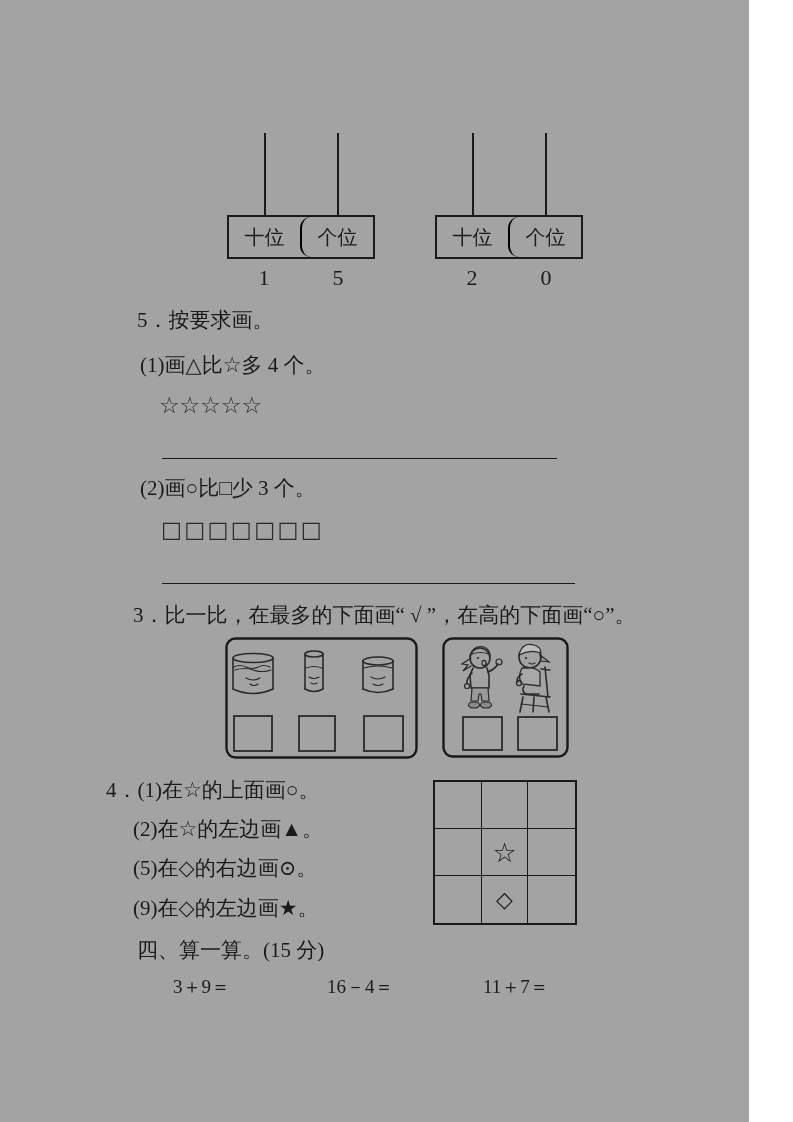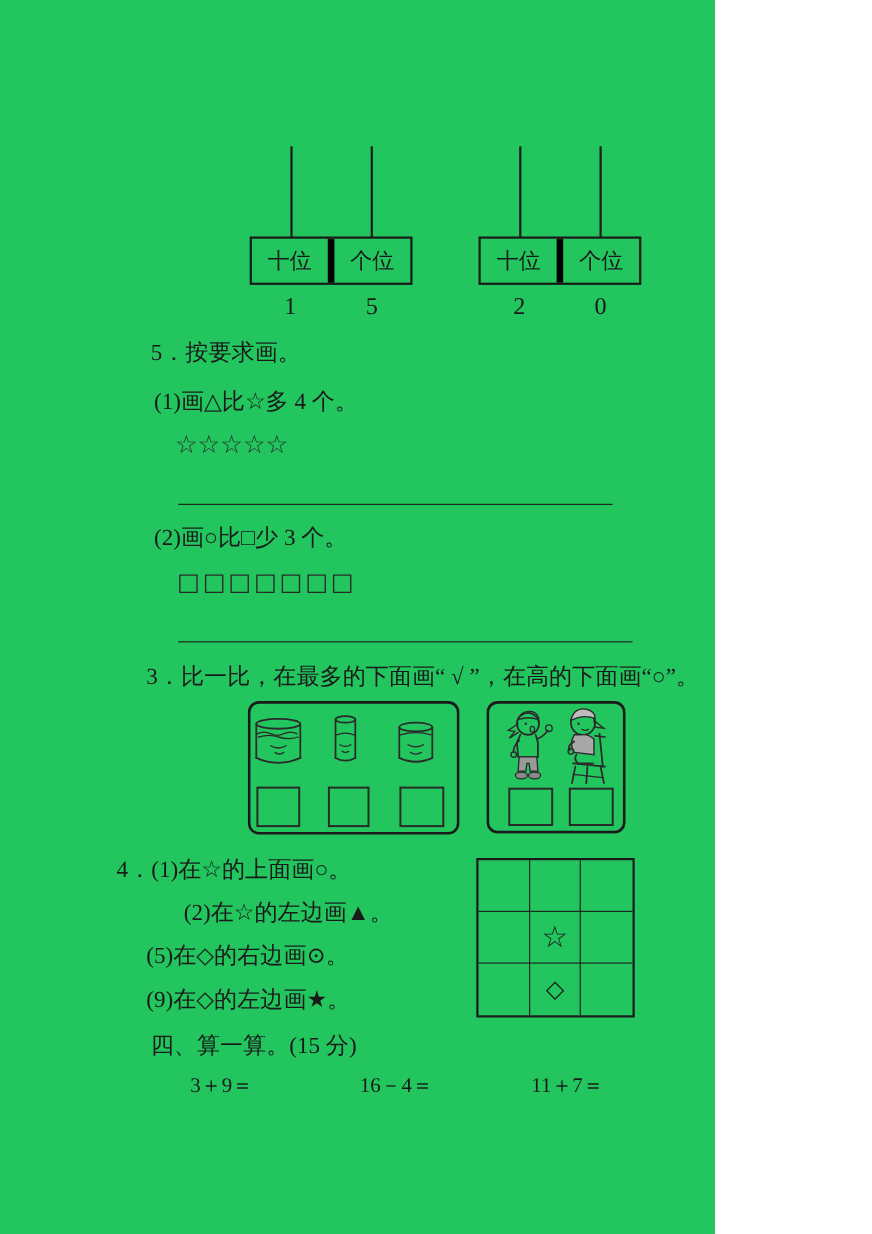--- a/index.html
+++ b/index.html
@@ -1,31 +1,31 @@
 <!DOCTYPE html>
 <html><head>
 <meta charset="utf-8">
 <style>
   html,body { margin:0; padding:0; background:#ffffff; }
   .page {
-    position:relative; width:650px; height:1122px; background:#22c55e;
+    position:relative; width:749px; height:1122px; background:#a3a3a3;
     color:#1a1a1a; font-family:"Liberation Serif","DejaVu Serif","DejaVu Sans",serif;
     overflow:hidden;
   }
   .abs { position:absolute; }
   .txt { font-size:21px; line-height:1.25; white-space:pre; }
 
   
   .pv { position:absolute; width:148px; height:165px; }
   .pv .rod { position:absolute; top:0; width:2px; height:83px; background:#1a1a1a; }
   .pv .box { position:absolute; top:82px; left:0; width:148px; height:44px;
              border:2px solid #1a1a1a; box-sizing:border-box; display:flex; }
   .pv .cell { flex:1; display:flex; align-items:center; justify-content:center;
               font-size:20px; }
-  .pv .cell.second { border-left:6px solid #000000; }
+  .pv .cell.second { border-left:2px solid #000000;border-radius:11px; }
   .pv .digits { position:absolute; top:132px; left:0; width:148px; display:flex; }
   .pv .digit { flex:1; text-align:center; font-size:22px; }
 
   .shape-row { font-family:"DejaVu Sans","Liberation Sans",sans-serif; color:#2a2a2a; }
   .stars { font-size:23px; letter-spacing:0px; }
   .squares { font-size:22px; letter-spacing:2.5px; }
 
   .answer-line { border-top:1.6px solid #1a1a1a; height:0; }
 
   
@@ -159,21 +159,21 @@
       <path class="ln" d="M80 37 Q73 41 76 45"></path>
       <circle class="thin" cx="77" cy="46" r="2.6"></circle>
       <path class="ln" d="M82 49 Q79 54 84 57 L97 57"></path>
     </g>
 
     <rect class="sq" x="21" y="80" width="39" height="33"></rect>
     <rect class="sq" x="76" y="80" width="39" height="33"></rect>
   </svg>
 
   <div class="abs txt" style="left:106px; top:777px;">4．(1)在☆的上面画○。</div>
-  <div class="abs txt" style="left:133px; top:816px;margin-left:34px;">(2)在☆的左边画▲。</div>
+  <div class="abs txt" style="left:133px; top:816px;">(2)在☆的左边画▲。</div>
   <div class="abs txt" style="left:133px; top:855px;">(5)在◇的右边画⊙。</div>
   <div class="abs txt" style="left:133px; top:895px;">(9)在◇的左边画★。</div>
 
   <div class="grid3">
     <div class="gcell"></div>
     <div class="gcell"></div>
     <div class="gcell last-col"></div>
     <div class="gcell"></div>
     <div class="gcell cell-star">☆</div>
     <div class="gcell last-col"></div>

